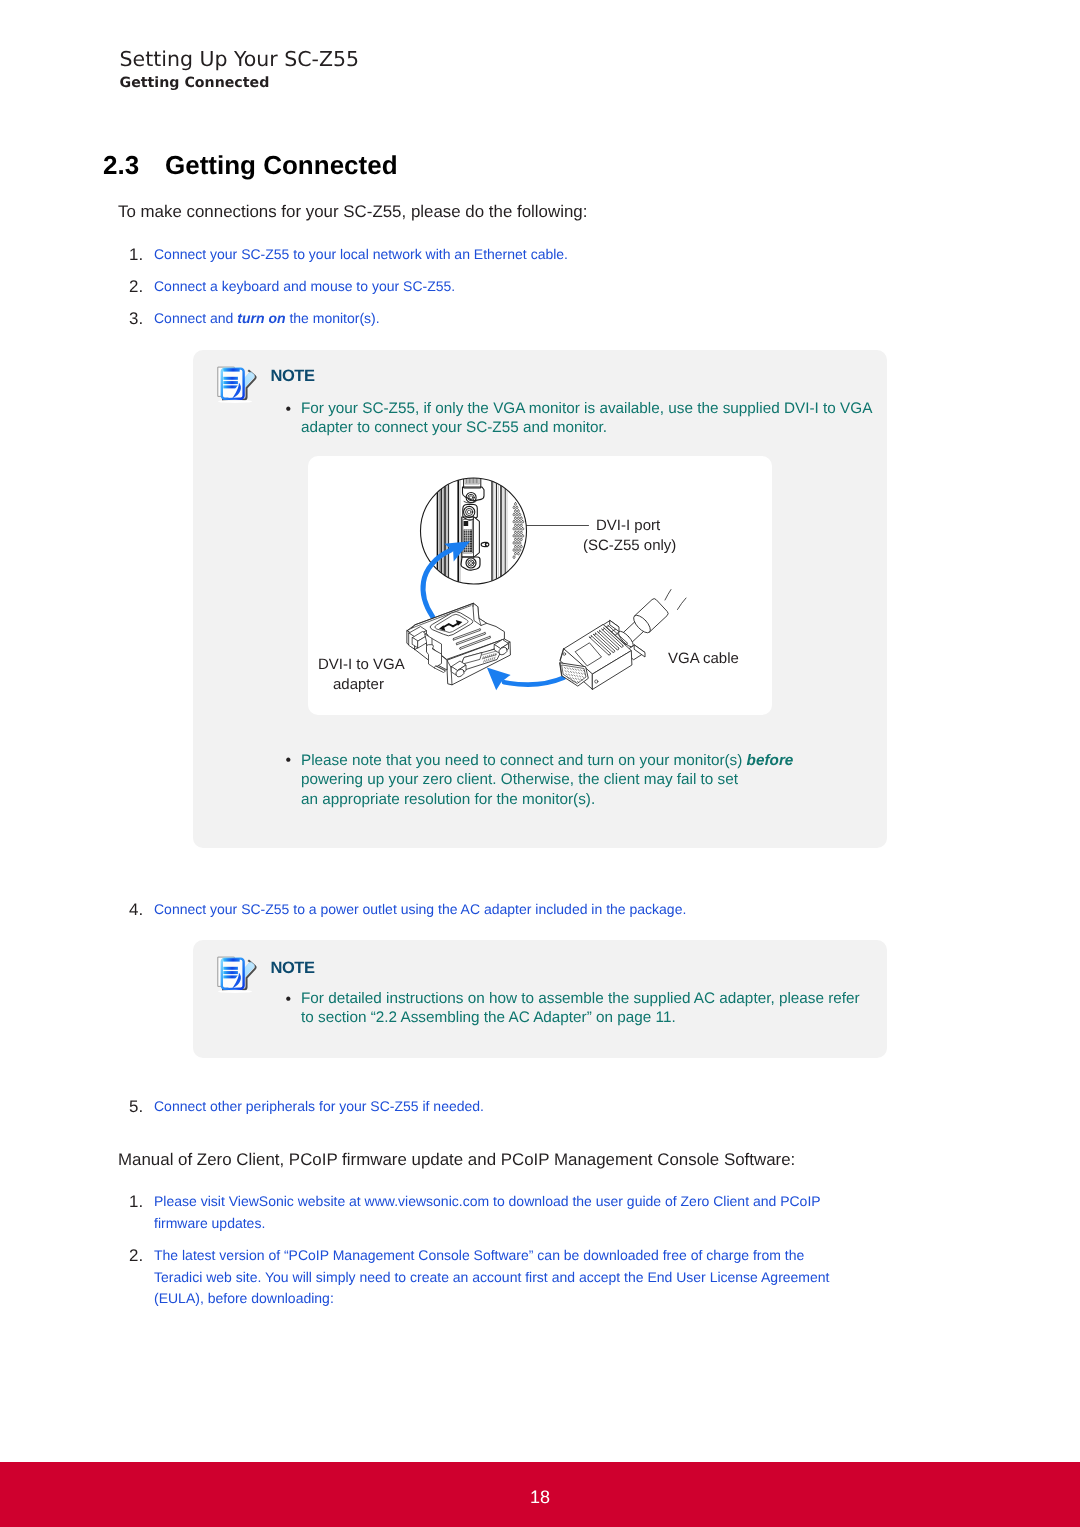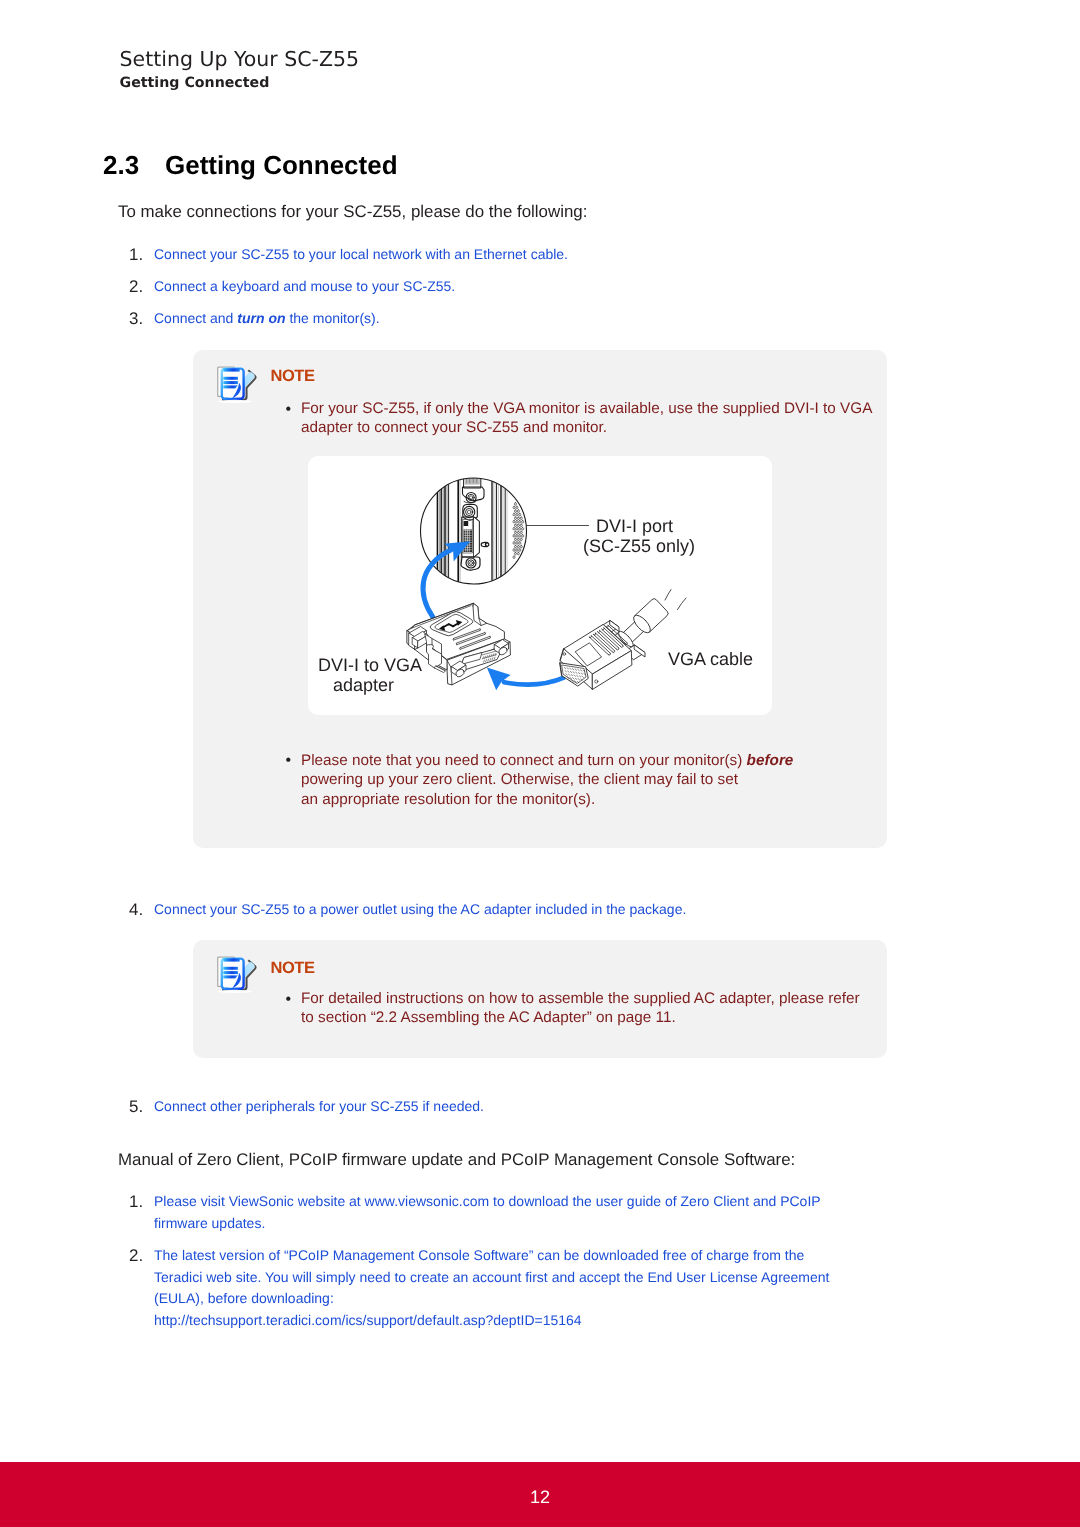--- a/index.html
+++ b/index.html
@@ -21,37 +21,37 @@
          line-height:30px;white-space:nowrap;}
 
   
   .body-t{position:absolute;font-size:16.9px;color:#231f20;line-height:23px;white-space:nowrap;margin-left:16px;}
   .ol-n{position:absolute;font-size:16.9px;color:#231f20;line-height:23px;white-space:nowrap;}
   .ol-t{position:absolute;font-size:14px;color:#1d4ed8;line-height:23px;white-space:nowrap;}
   b.ital{font-weight:bold;font-style:italic;}
 
   
   .note{position:absolute;background:#f2f2f2;border-radius:10px;}
-  .note-hd{position:absolute;font-size:16.5px;font-weight:bold;color:#c2410c;white-space:nowrap;
+  .note-hd{position:absolute;font-size:16.5px;font-weight:bold;color:#0c4a6e;white-space:nowrap;
            line-height:19px;letter-spacing:-0.45px;}
   .note-b{position:absolute;font-size:16px;color:#231f20;line-height:18px;}
-  .note-t{position:absolute;font-size:15.3px;color:#7f1d1d;line-height:19.5px;white-space:nowrap;}
+  .note-t{position:absolute;font-size:15.3px;color:#0f766e;line-height:19.5px;white-space:nowrap;}
   .picbox{position:absolute;background:#fff;border-radius:10px;}
 
   
   .noteicon{position:absolute;}
 
   
   .footbar{position:absolute;left:0;top:1462px;width:1080px;height:65px;background:#cf002e;}
   .pagenum{position:absolute;left:0;top:1486px;width:1080px;text-align:center;color:#fff;
            font-size:18px;line-height:22px;font-family:"Liberation Sans",sans-serif;}
 
   
   .diagram{position:absolute;left:308px;top:456px;width:464px;height:259px;}
-  .dlabel{position:absolute;font-size:18px;color:#231f20;line-height:20px;white-space:nowrap;}
+  .dlabel{position:absolute;font-size:15px;color:#231f20;line-height:20px;white-space:nowrap;}
 </style>
 </head>
 <body>
 
 <div class="page">
 
   <div class="hdr-title">Setting Up Your SC-Z55</div>
   <div class="hdr-sub">Getting Connected</div>
 
   <div class="h2num">2.3</div>
@@ -397,17 +397,16 @@
   <div class="body-t" style="left:102px;top:1148px">Manual of Zero Client, PCoIP firmware update and PCoIP Management Console Software:</div>
 
   <div class="ol-n" style="left:129px;top:1190px">1.</div>
   <div class="ol-t" style="left:154px;top:1190px">Please visit ViewSonic website at www.viewsonic.com to download the user guide of Zero Client and PCoIP</div>
   <div class="ol-t" style="left:154px;top:1212px">firmware updates.</div>
 
   <div class="ol-n" style="left:129px;top:1244px">2.</div>
   <div class="ol-t" style="left:154px;top:1265.5px">Teradici web site. You will simply need to create an account first and accept the End User License Agreement</div>
   <div class="ol-t" style="left:154px;top:1244px">The latest version of “PCoIP Management Console Software” can be downloaded free of charge from the</div>
   <div class="ol-t" style="left:154px;top:1287px">(EULA), before downloading:</div>
-  <div class="ol-t" style="left:154px;top:1309px">http://techsupport.teradici.com/ics/support/default.asp?deptID=15164</div>
 
   <div class="footbar" style="background: rgb(207, 0, 46);"></div>
-  <div class="pagenum">12</div>
+  <div class="pagenum">18</div>
 </div>
 
 </body></html>

